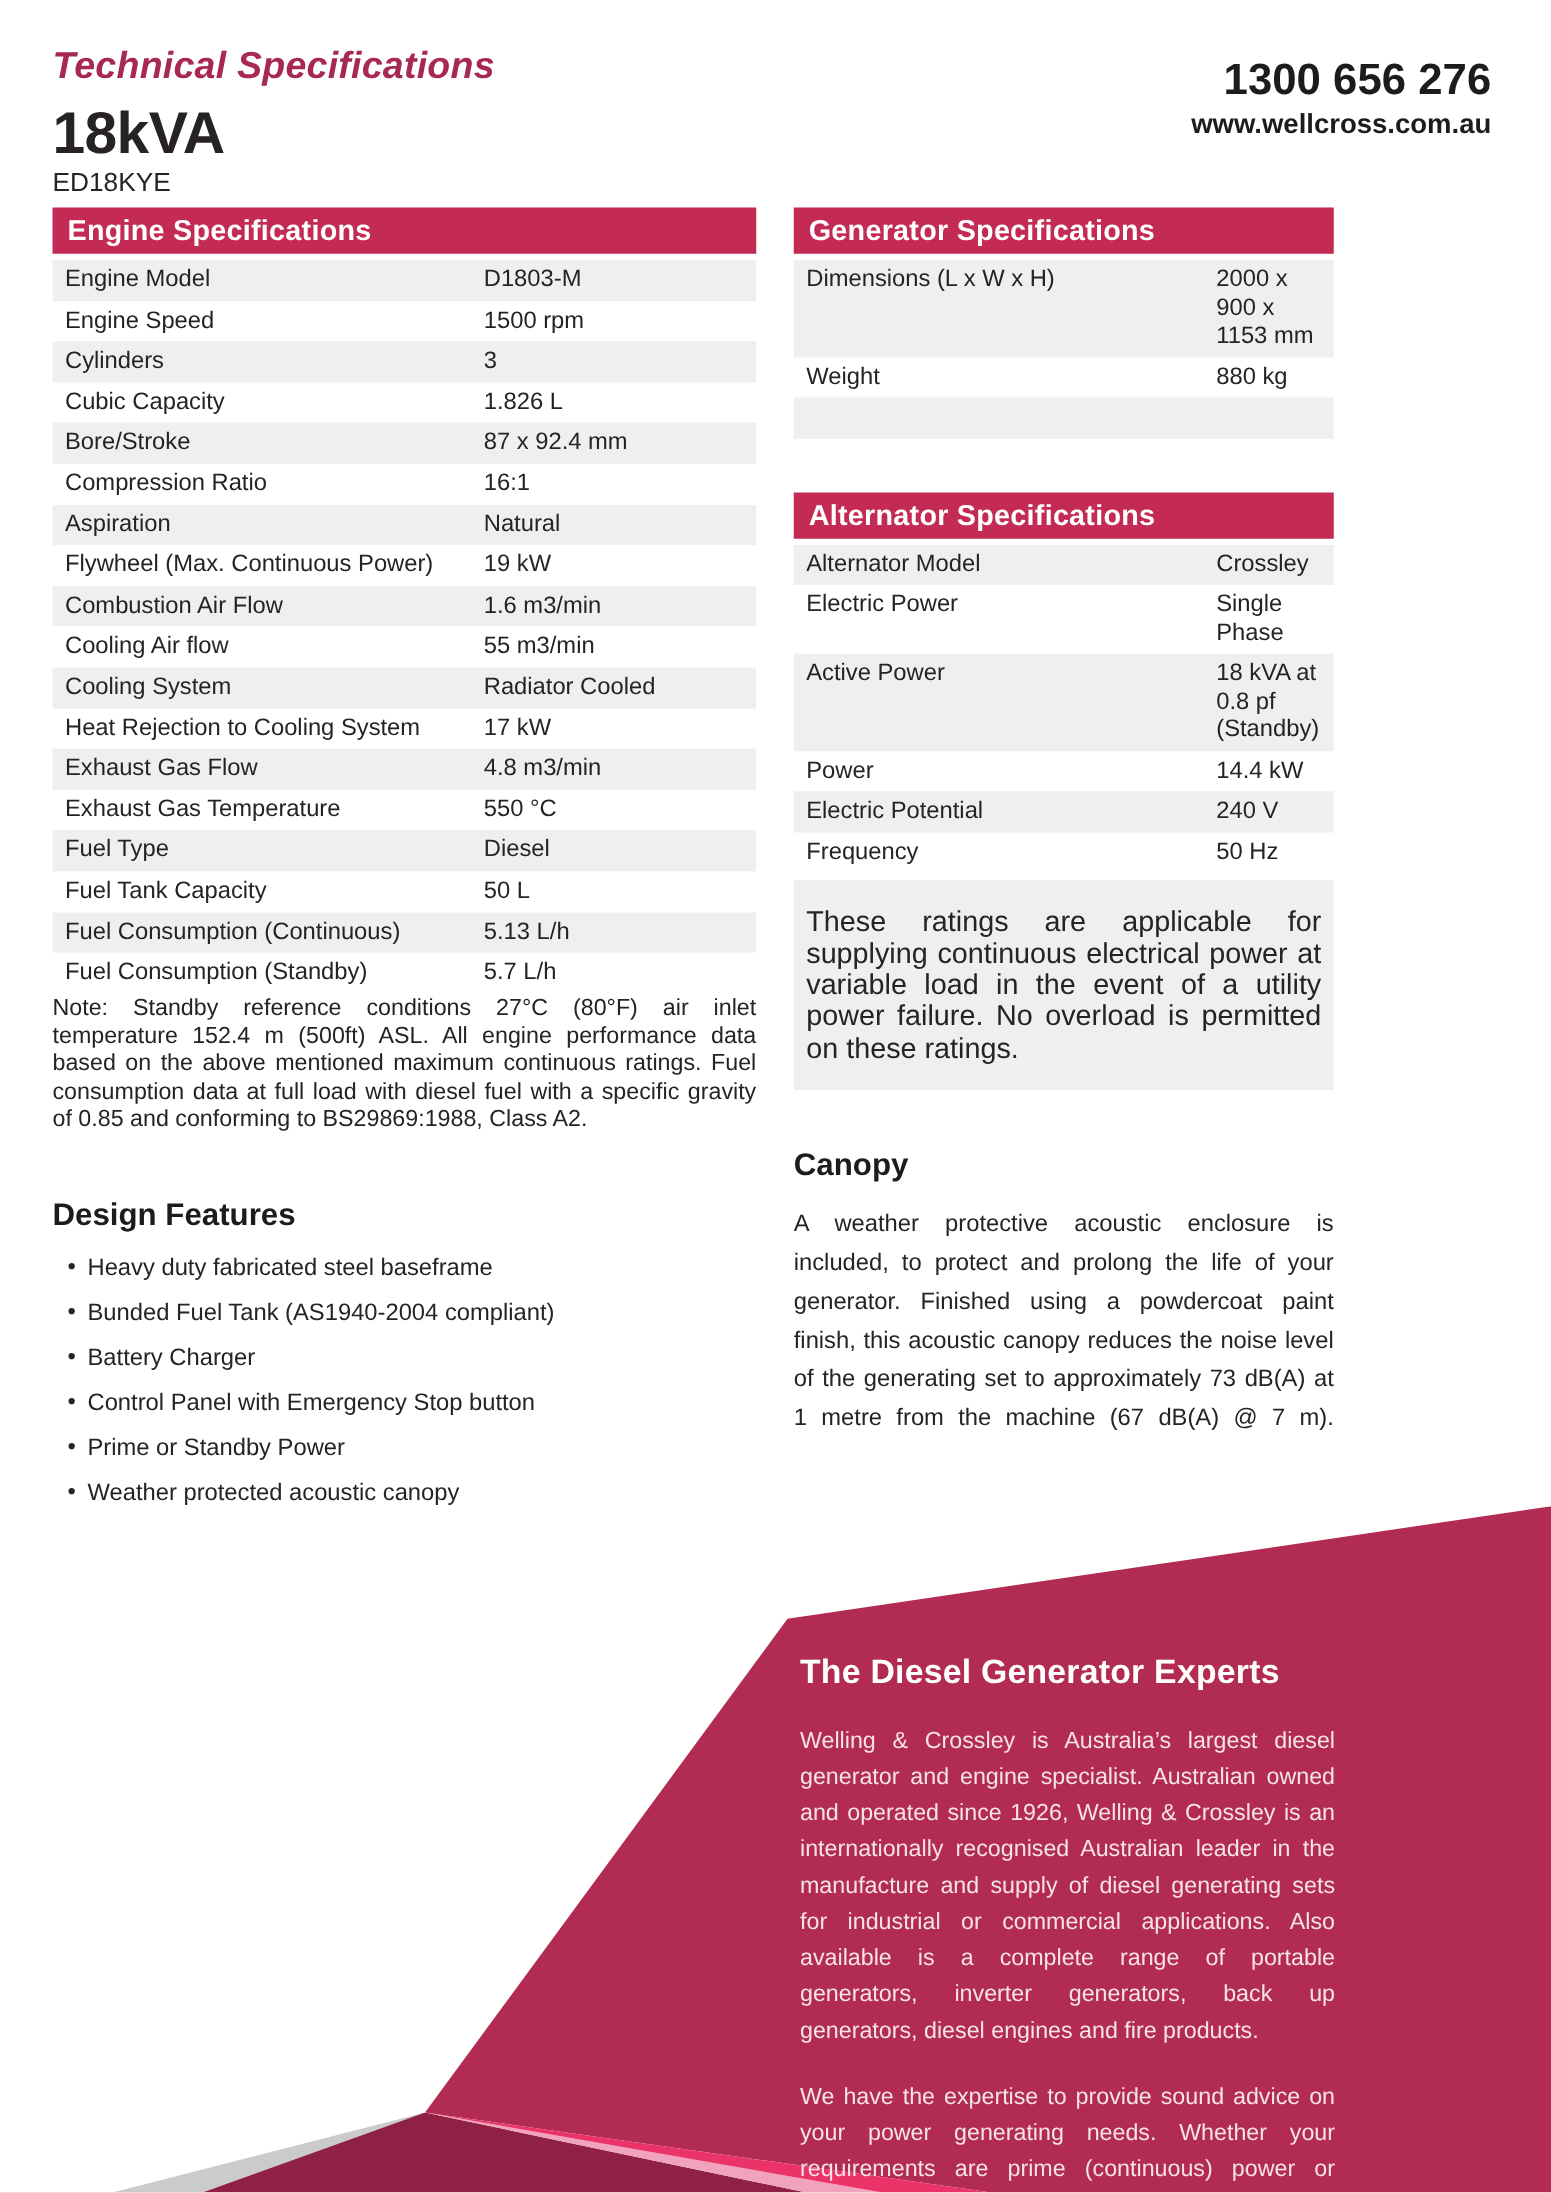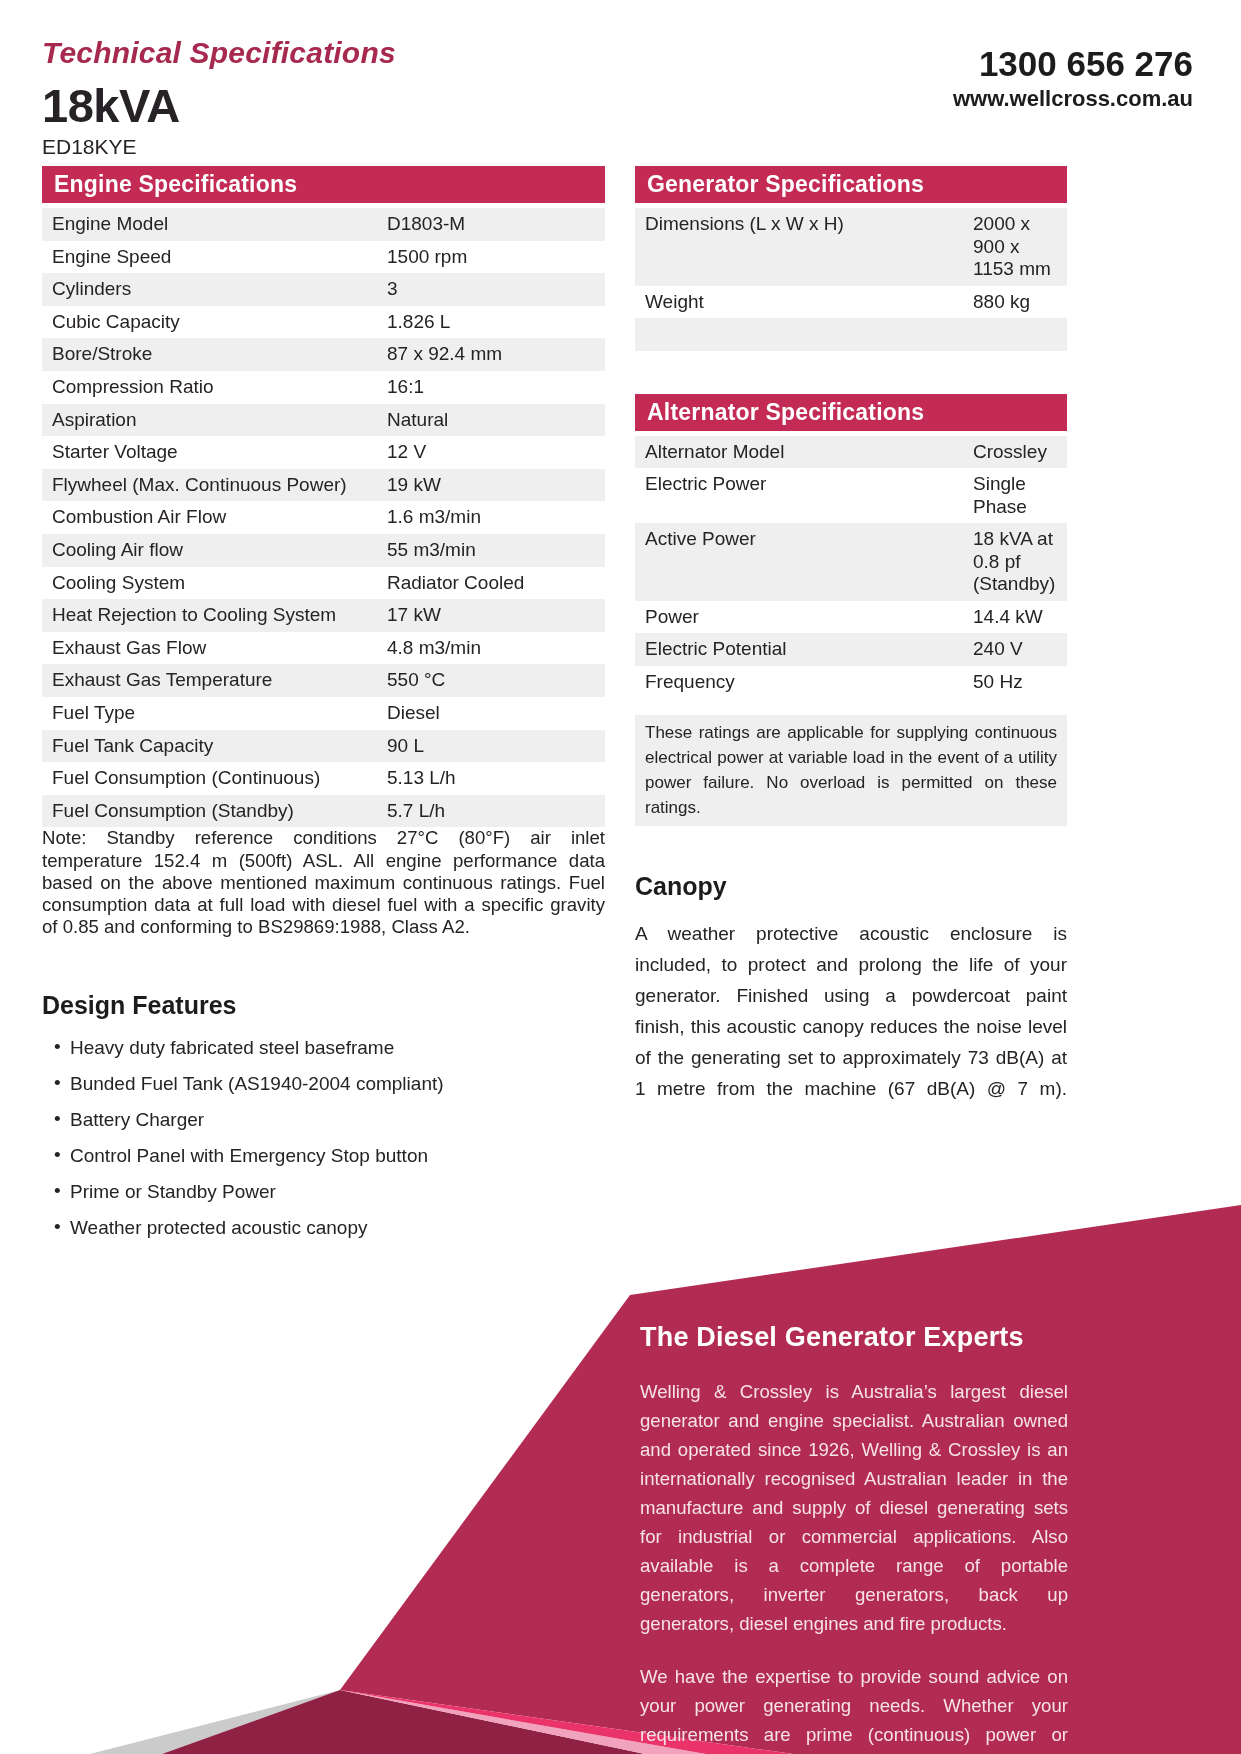--- a/index.html
+++ b/index.html
@@ -27,21 +27,21 @@
 
   .bar{height:37px;background:var(--accent);color:#fff;font-size:23px;font-weight:700;
        line-height:37px;padding-left:12px;margin-bottom:5px;letter-spacing:.2px;}
   .spec-table .row{display:flex;align-items:flex-start;min-height:32.6px;padding:5px 10px;}
   .spec-table .row:nth-child(odd){background:var(--row-gray);}
   .row .lbl{width:335px;flex:none;font-size:19px;line-height:22.5px;padding-right:8px;}
   .row .val{flex:1;font-size:19px;line-height:22.5px;}
   .col-right .row .lbl{width:328px;}
 
   .note{margin-top:0;font-size:18.6px;line-height:22.3px;text-align:justify;}
-  .alt-note{margin-top:16px;background:var(--row-gray);padding:5px 10px;font-size:17px;
+  .alt-note{margin-top:5px;background:var(--row-gray);padding:21px 10px;font-size:23px;
             line-height:25.3px;text-align:justify;}
 
   .sub-head{font-size:25px;font-weight:700;color:#1d1b1c;}
   .canopy-head{margin-top:46px;}
   .canopy-body{margin-top:17px;font-size:19px;line-height:31px;text-align:justify;}
   .canopy-body::after{content:"";display:inline-block;width:100%;}
 
   .design-head{margin-top:52px;}
   .features{list-style:none;margin-top:16px;}
   .features li{font-size:19px;line-height:24px;margin-bottom:12px;padding-left:28px;position:relative;}
@@ -122,24 +122,20 @@
           <div class="row">
             <div class="lbl">Compression Ratio</div>
             <div class="val">16:1</div>
           </div>
 
           <div class="row">
             <div class="lbl">Aspiration</div>
             <div class="val">Natural</div>
           </div>
 
-          <div class="row">
-            <div class="lbl">Starter Voltage</div>
-            <div class="val">12 V</div>
-          </div>
 
           <div class="row">
             <div class="lbl">Flywheel (Max. Continuous Power)</div>
             <div class="val">19 kW</div>
           </div>
 
           <div class="row">
             <div class="lbl">Combustion Air Flow</div>
             <div class="val">1.6 m3/min</div>
           </div>
@@ -169,21 +165,21 @@
             <div class="val">550 °C</div>
           </div>
 
           <div class="row">
             <div class="lbl">Fuel Type</div>
             <div class="val">Diesel</div>
           </div>
 
           <div class="row">
             <div class="lbl">Fuel Tank Capacity</div>
-            <div class="val">90 L</div>
+            <div class="val">50 L</div>
           </div>
 
           <div class="row">
             <div class="lbl">Fuel Consumption (Continuous)</div>
             <div class="val">5.13 L/h</div>
           </div>
 
           <div class="row">
             <div class="lbl">Fuel Consumption (Standby)</div>
             <div class="val">5.7 L/h</div>

